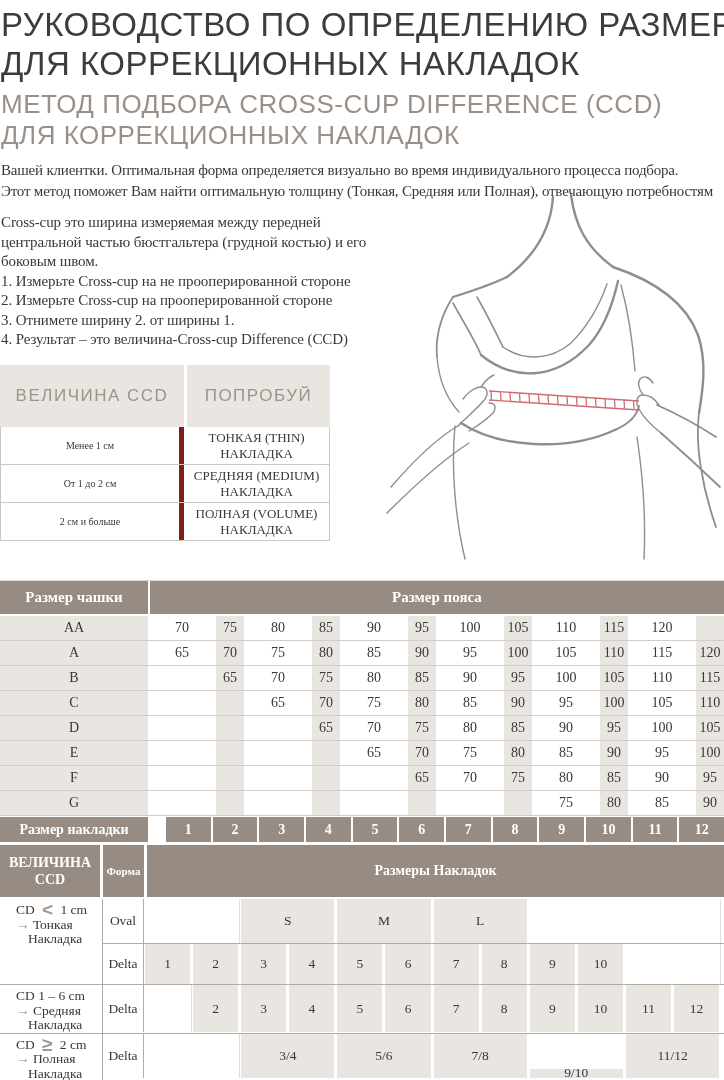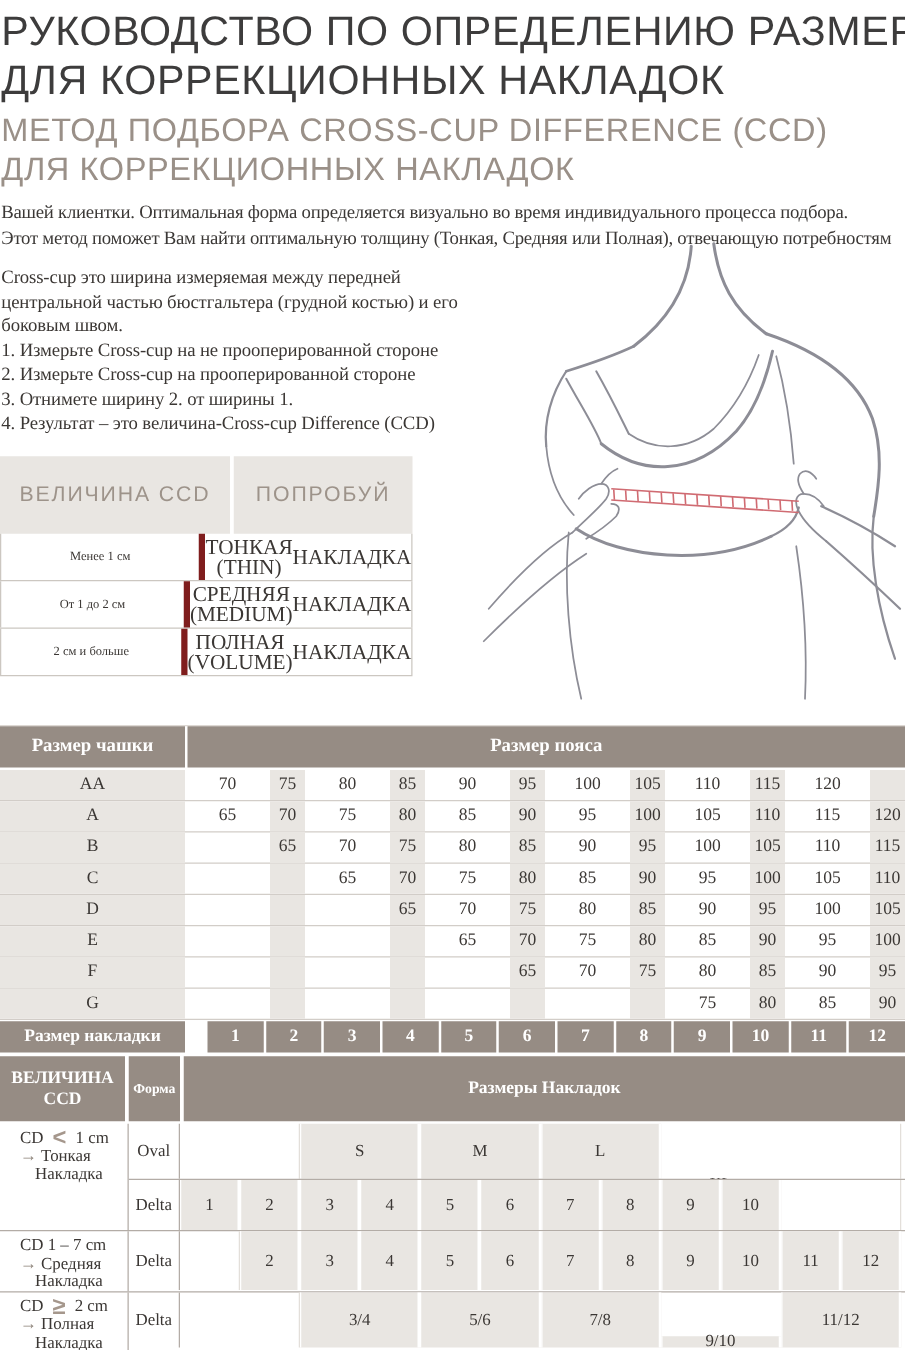--- a/index.html
+++ b/index.html
@@ -22,22 +22,22 @@
   
   .ccd-table{position:absolute;left:0;top:365px;width:330px}
   .ccd-head{display:flex;gap:3px;height:62px}
   .ccd-head>div{background:#e9e6e2;color:#9d938a;font-family:"Liberation Sans",sans-serif;
         font-size:17px;letter-spacing:1.5px;display:flex;align-items:center;justify-content:center}
   .ccd-h1{width:184px}.ccd-h2{flex:1}
   .ccd-row{display:flex;height:38px;border-bottom:1px solid #ccc7c1}
   .ccd-row:first-of-type{border-top:1px solid #ccc7c1}
   .ccd-c1{width:184px;border-left:1px solid #ccc7c1;border-right:5px solid #7f1d1d;
         display:flex;align-items:center;justify-content:center;font-size:10px}
-  .ccd-c2{flex:1;border-right:1px solid #ccc7c1;display:flex;flex-direction:row;
-        align-items:center;justify-content:center;font-size:17px;line-height:16px;text-align:center}
+  .ccd-c2{flex:1;border-right:1px solid #ccc7c1;display:flex;flex-direction:column;
+        align-items:center;justify-content:center;font-size:13px;line-height:16px;text-align:center}
 
   
   .size-table{position:absolute;left:0;top:580px;width:724px;font-size:14px;border-top:1px solid #ddd8d3}
   .size-head{display:flex;gap:2px;height:33px;margin-bottom:2px}
   .sh-cup{width:148px;background:#968c84;color:#fff;font-weight:bold;font-size:15px;
         display:flex;align-items:center;justify-content:center}
   .sh-band{flex:1;background:#968c84;color:#fff;font-weight:bold;font-size:15px;
         display:flex;align-items:center;justify-content:center}
   .size-row{display:flex;gap:20px;height:25px;border-bottom:1px solid #d2cdc8}
   .size-lbl{width:148px;background:#e9e6e2;display:flex;align-items:center;justify-content:center}
@@ -360,21 +360,21 @@
                 <div class="pad-cell shaded" style="width: 48.1px; flex: 0 0 auto;">8</div>
                 <div class="pad-cell shaded" style="width: 48.1px; flex: 0 0 auto;">9</div>
                 <div class="pad-cell shaded" style="width: 48.1px; flex: 0 0 auto;">10</div>
                 <div class="pad-cell" style="width: 96.2px; flex: 0 0 auto;"></div>
               </div>
             </div>
           </div>
         </div>
         <div class="pad-group g1">
           <div class="pad-label">
-            <div class="pad-l1"><span>CD 1 – 7 cm</span></div>
+            <div class="pad-l1"><span>CD 1 – 6 cm</span></div>
             <div class="pad-l2"><span class="pad-arrow">→ </span><span>Средняя</span></div>
             <div class="pad-l3">Накладка</div>
           </div>
           <div class="pad-rows">
             <div class="pad-row">
               <div class="pad-shape">Delta</div>
               <div class="pad-cells">
                 <div class="pad-cell" style="width: 48.1px; flex: 0 0 auto;"></div>
                 <div class="pad-cell shaded" style="width: 48.1px; flex: 0 0 auto;">2</div>
                 <div class="pad-cell shaded" style="width: 48.1px; flex: 0 0 auto;">3</div>

